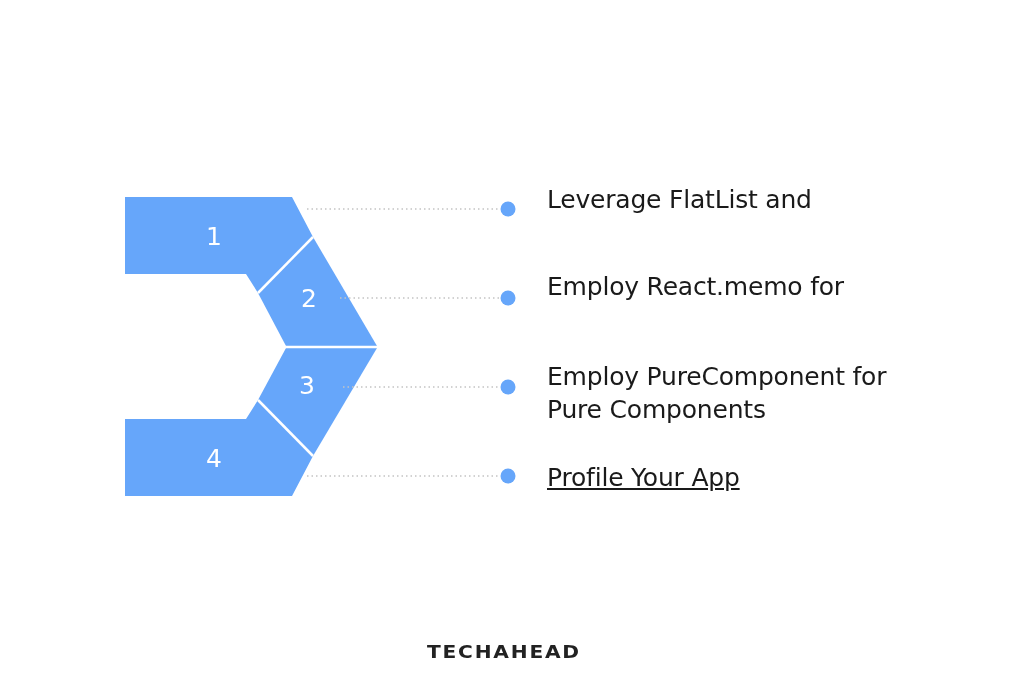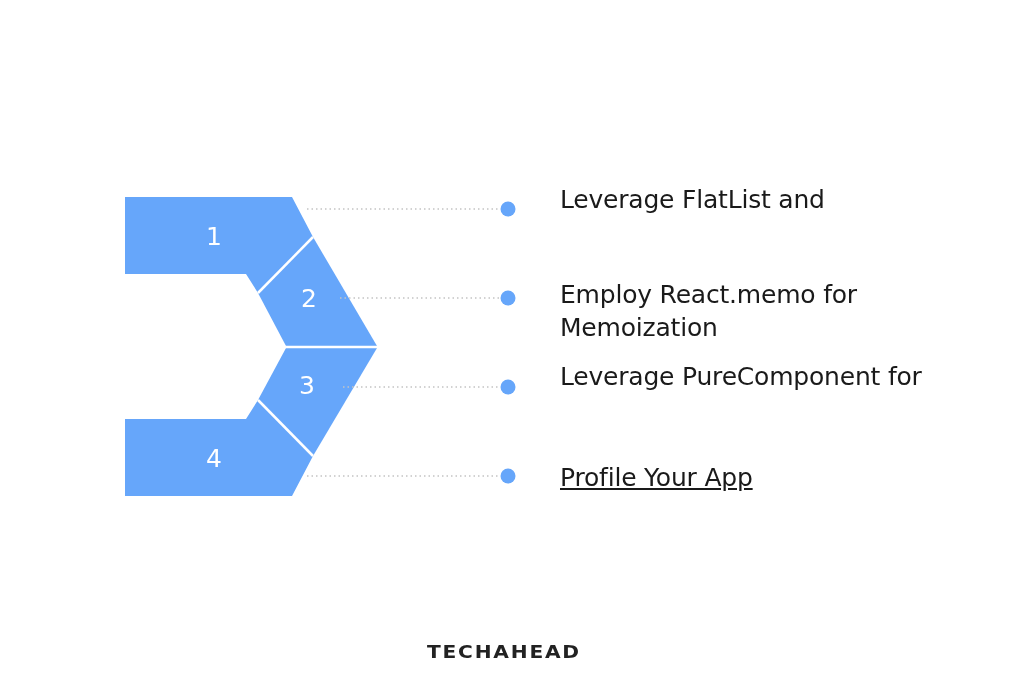--- a/index.html
+++ b/index.html
@@ -6,21 +6,20 @@
     body {
       width: 1024px; height: 682px; background: #ffffff;
       position: relative; overflow: hidden;
       font-family: "DejaVu Sans", sans-serif;
     }
     .stage { position: absolute; left: 0; top: 0; width: 1024px; height: 682px; }
     .item-text {
       position: absolute; left: 547px; width: 400px;
       font-size: 25px; line-height: 33px; color: #1a1a1a;
       letter-spacing: -0.2px;
-      margin-left: 13px;
     }
     .logo {
       position: absolute; left: 427px; top: 641px; width: 170px;
       font-family: "DejaVu Sans", sans-serif; font-weight: bold;
       font-size: 18px; letter-spacing: 1.6px; color: #222222;
       transform: scaleX(1.12); transform-origin: left center;
     }
   </style>
 </head>
 <body>
@@ -52,25 +51,25 @@
 
     <text x="214" y="245" fill="#ffffff" font-family="DejaVu Sans, sans-serif" font-size="25" text-anchor="middle">1</text>
     <text x="309" y="307" fill="#ffffff" font-family="DejaVu Sans, sans-serif" font-size="25" text-anchor="middle">2</text>
     <text x="307" y="394" fill="#ffffff" font-family="DejaVu Sans, sans-serif" font-size="25" text-anchor="middle">3</text>
     <text x="214" y="467" fill="#ffffff" font-family="DejaVu Sans, sans-serif" font-size="25" text-anchor="middle">4</text>
   </svg>
 
   <div class="item-text" style="top:183px;">
     <div>Leverage FlatList and</div>
   </div>
-  <div class="item-text" style="top:278px;">
+  <div class="item-text" style="top:270px;">
     <div>Employ React.memo for</div>
-    <div>Memoization</div>
   </div>
   <div class="item-text" style="top:360px;">
-    <div>Leverage PureComponent for</div>
+    <div>Employ PureComponent for</div>
+    <div>Pure Components</div>
   </div>
   <div class="item-text" style="top:461px;text-decoration:underline;">
     <div>Profile Your App</div>
   </div>
 
   <div class="logo">TECHAHEAD</div>
 </div>
 
 </body></html>

